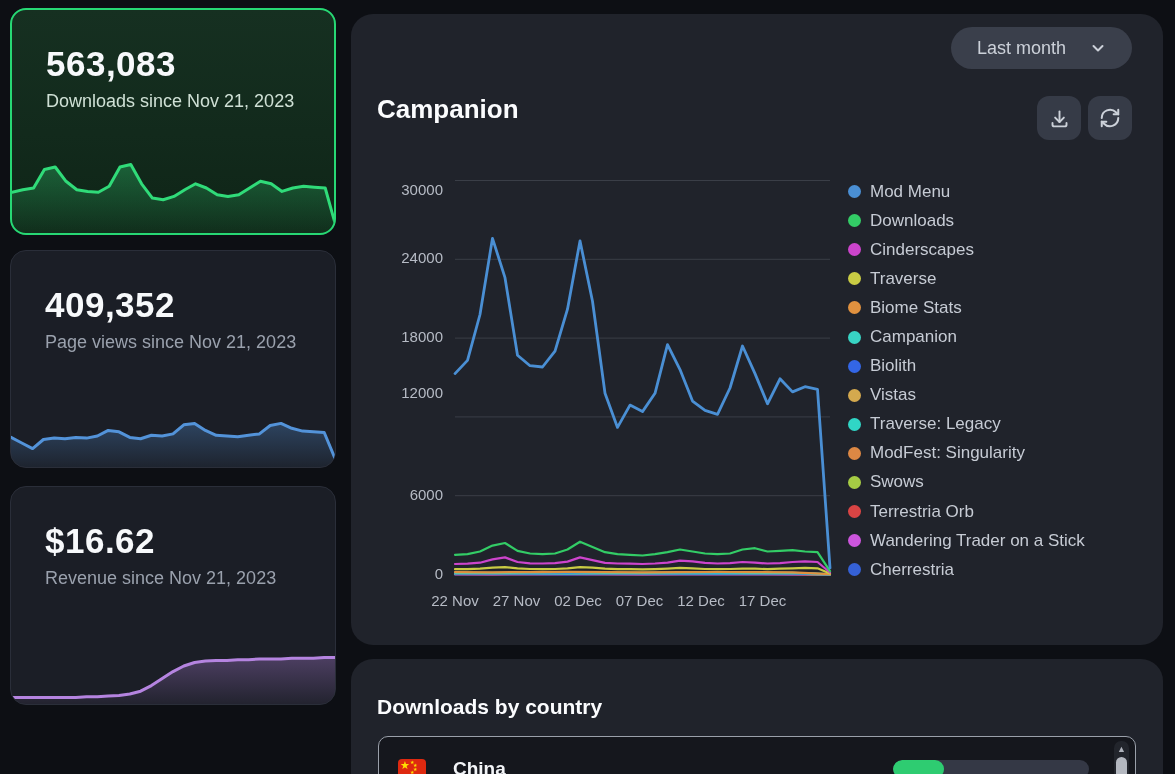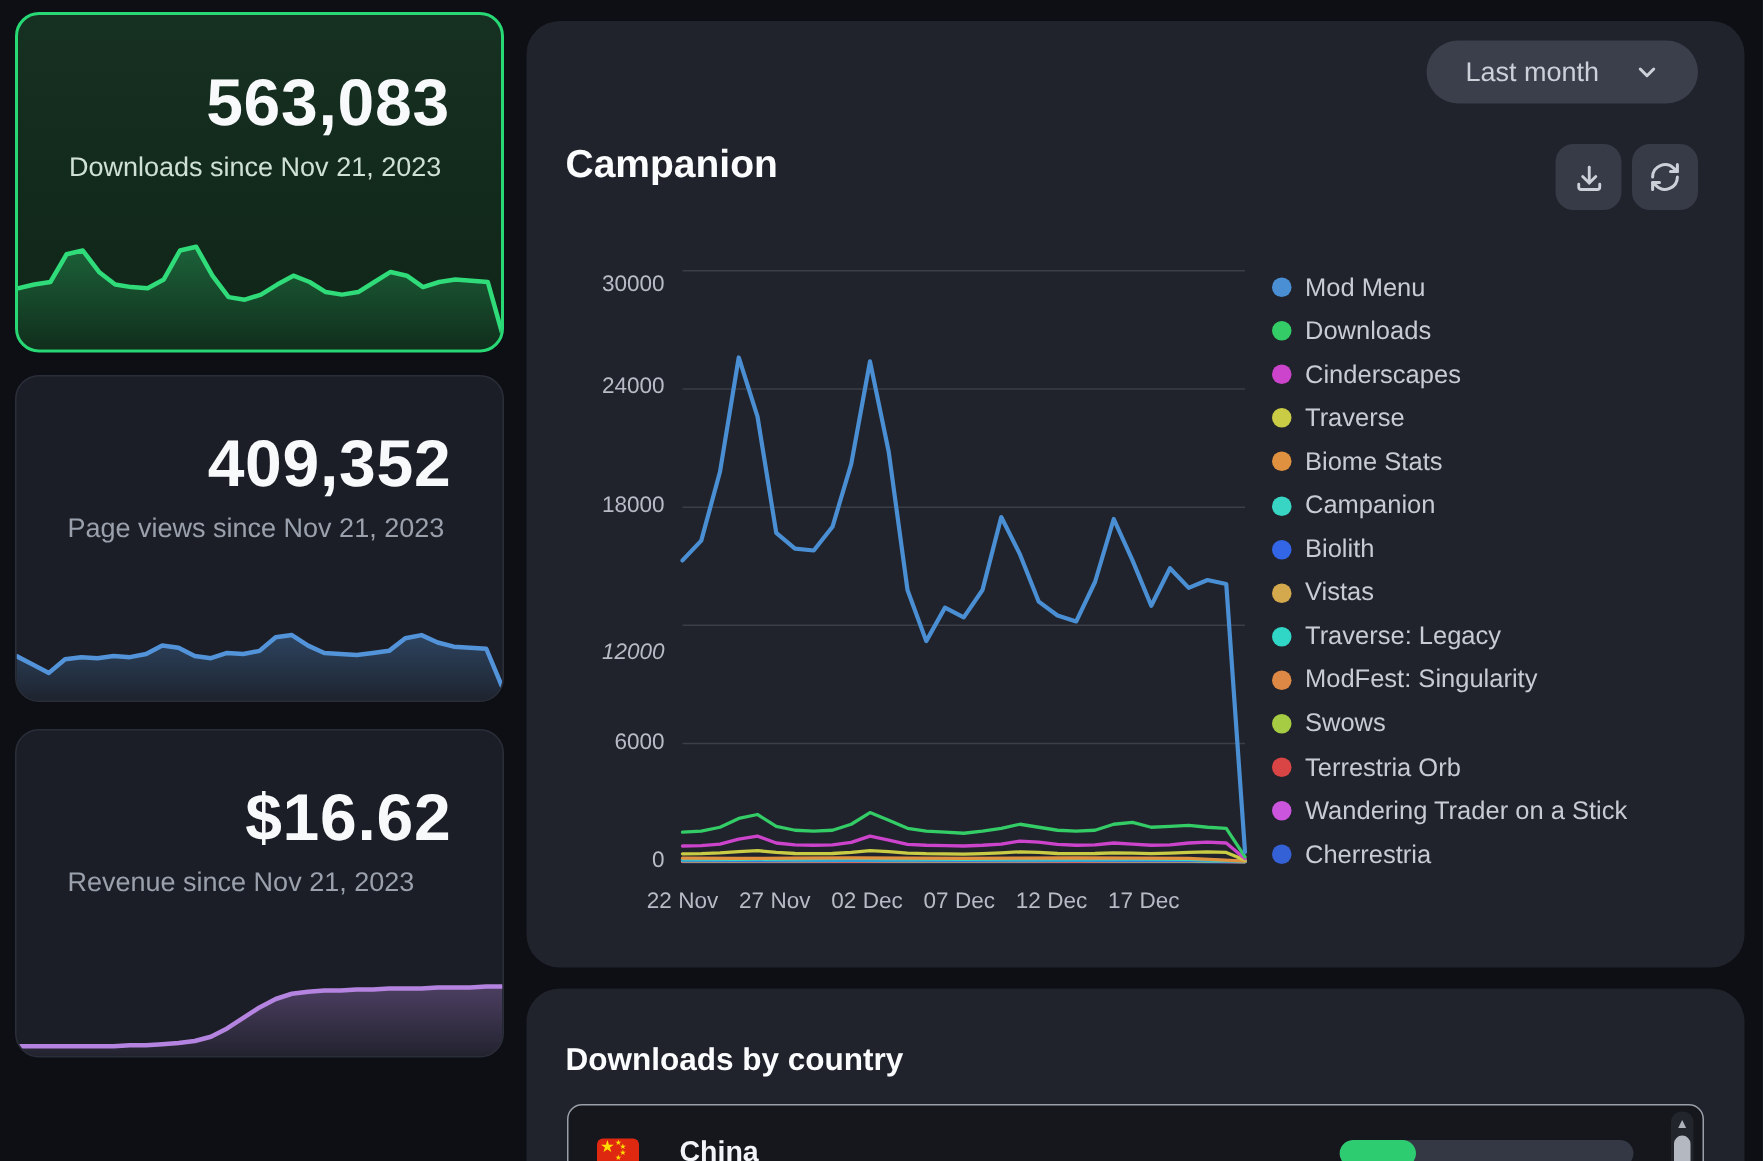--- a/index.html
+++ b/index.html
@@ -10,21 +10,21 @@
     color:#f2f4f7;
     position:relative;
   }
   
   .left-col { position:absolute; left:10px; top:8px; width:326px; }
   .stat-card {
     position:relative; width:326px; border-radius:16px; overflow:hidden;
     background:#1b1e26; border:1px solid #2a2e39; cursor:pointer;
   }
   .stat-card .card-pad { padding:34px 34px 0 34px; position:relative; z-index:2; }
-  .stat-value { font-size:44px; font-weight:bold; color:#f7f9fb; letter-spacing:.5px;text-align:right; }
+  .stat-value { font-size:35px; font-weight:bold; color:#f7f9fb; letter-spacing:.5px; }
   .stat-label { font-size:18px; color:#9aa1ad; line-height:1.28; margin-top:6px; }
   .stat-card.selected {
     background:linear-gradient(180deg,#163021 0%,#122a1c 55%,#0f2517 100%);
     border:2px solid #27d874;
   }
   .stat-card.selected .stat-label { color:#cfe0d5; }
   .stat-card .spark { position:absolute; left:0; right:0; bottom:0; display:block; z-index:1; }
   .card-1 { height:227px; margin-bottom:15px; }
   .card-2 { height:218px; margin-bottom:18px; }
   .card-3 { height:219px; }
@@ -154,21 +154,21 @@
             <path d="M3 12a9 9 0 0 1 15.5-6.2L21 8"></path>
             <polyline points="21 3 21 8 16 8"></polyline>
             <path d="M21 12a9 9 0 0 1-15.5 6.2L3 16"></path>
             <polyline points="3 21 3 16 8 16"></polyline>
           </svg>
       </button>
     </div>
     <div id="y-labels">
         <span class="y-label" style="left: 30px; top: 550.5px;">0</span>
         <span class="y-label" style="left: 30px; top: 471.7px;">6000</span>
-        <span class="y-label" style="left: 30px; top: 412px; font-style: italic;">12000</span>
+        <span class="y-label" style="left: 30px; top: 370px;">12000</span>
         <span class="y-label" style="left: 30px; top: 314.1px;">18000</span>
         <span class="y-label" style="left: 30px; top: 235.3px;">24000</span>
         <span class="y-label" style="left: 30px; top: 156.5px; margin-top: 10px;">30000</span>
       </div>
     <svg id="chart-svg" width="376" height="396">
         <line x1="0" y1="394.5" x2="375" y2="394.5" stroke="#3a3e47" stroke-width="1"></line>
         <line x1="0" y1="315.7" x2="375" y2="315.7" stroke="#3a3e47" stroke-width="1"></line>
         <line x1="0" y1="236.9" x2="375" y2="236.9" stroke="#3a3e47" stroke-width="1"></line>
         <line x1="0" y1="158.1" x2="375" y2="158.1" stroke="#3a3e47" stroke-width="1"></line>
         <line x1="0" y1="79.3" x2="375" y2="79.3" stroke="#3a3e47" stroke-width="1"></line>

